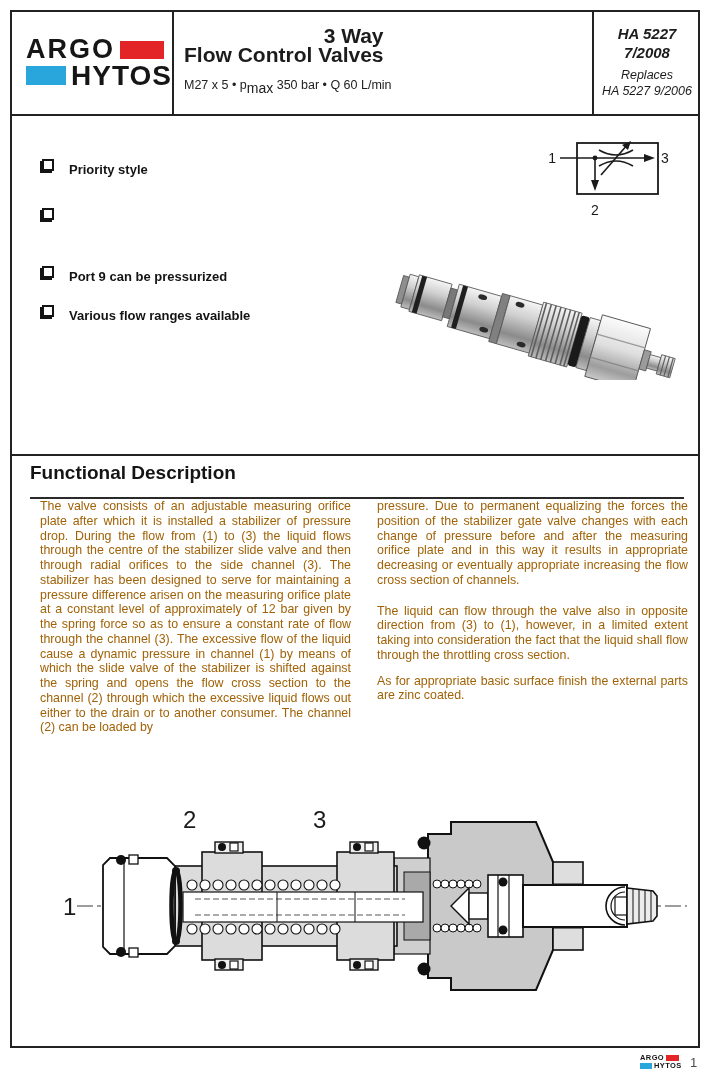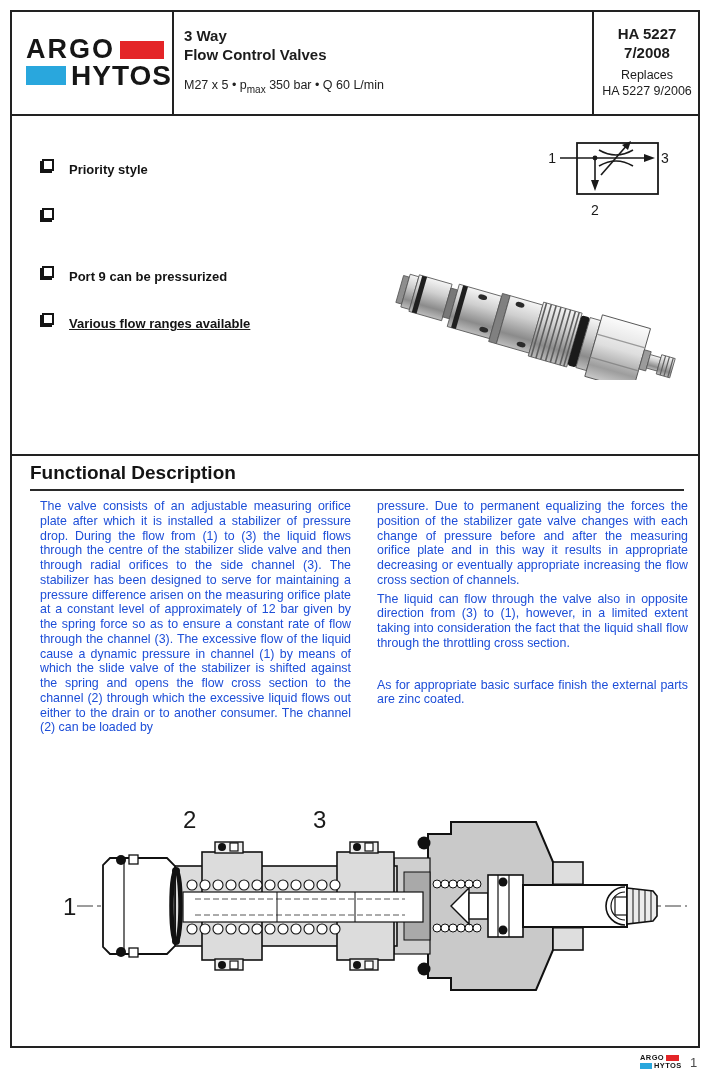--- a/index.html
+++ b/index.html
@@ -14,48 +14,48 @@
   .header-vdiv1 { position:absolute; left:172px; top:10px; width:2px; height:106px; background:#222; }
   .header-vdiv2 { position:absolute; left:592px; top:10px; width:2px; height:106px; background:#222; }
 
   .logo { position:absolute; left:26px; top:38px; }
   .logo-row { display:flex; align-items:center; gap:5px; height:23px; margin-bottom:3px; }
   .logo-word { font-weight:700; font-size:27px; line-height:1; color:#161616; letter-spacing:2px; }
   .logo-word2 { font-weight:700; font-size:28px; line-height:1; color:#161616; letter-spacing:1px; }
   .logo-block-red { width:44px; height:18px; }
   .logo-block-cyan { width:40px; height:19px; }
 
-  .hdr-title { position:absolute; left:184px; top:26px; font-weight:700; font-size:15px; line-height:19px; }
+  .hdr-title { position:absolute; left:184px; top:26px; font-weight:700; font-size:21px; line-height:19px;text-align:right; }
   .hdr-specs { position:absolute; left:184px; top:78px; font-size:12.5px; color:#222; }
-  .hdr-specs sub { font-size:10px; }
+  .hdr-specs sub { font-size:14px; }
   .hdr-model { position:absolute; left:340px; top:30px; width:244px; text-align:right; font-weight:700; font-size:27px; letter-spacing:0.5px; }
 
-  .hdr-doc { position:absolute; left:594px; top:24px; width:106px; text-align:center; }
+  .hdr-doc { position:absolute; left:594px; top:24px; width:106px; text-align:center;font-style:italic; }
   .hdr-doc-num { font-weight:700; font-size:15px; line-height:19px; }
   .hdr-doc-replaces { margin-top:5px; font-size:12.5px; line-height:16px; }
 
   
   .features { position:absolute; left:42px; top:158px; width:320px; }
   .feature { display:flex; gap:15px; align-items:flex-start; }
   .feature + .feature { margin-top:24px; }
   .checkbox { flex:0 0 auto; width:12px; height:12px; border:2.4px solid #141414; background:#fff; margin-top:1px; box-shadow:-2px 2px 0 0 #141414; }
   .feature-text { font-weight:700; font-size:13px; line-height:23px; color:#141414; }
   .feature.gap2 { margin-top:26px; }
   .feature.gap3 { margin-top:45px; }
-  .feature.gap4 { margin-top:24px;text-decoration:underline; }
+  .feature.gap4 { margin-top:16px; }
 
   
   .section-rule { position:absolute; left:10px; top:454px; width:690px; height:2px; background:#222; }
-  .section-heading { position:absolute; left:30px; top:462px; width:654px; font-weight:700; font-size:19px; color:#141414; padding-bottom:5px; border-bottom:2px solid #2a2a2a; }
+  .section-heading { position:absolute; left:30px; top:462px; width:654px; font-weight:700; font-size:19px; color:#141414; padding-bottom:13px; border-bottom:2px solid #2a2a2a; }
 
   
   .desc { position:absolute; left:40px; top:499px; width:648px; display:flex; gap:26px; }
-  .desc .col { width:311px; font-size:12.4px; line-height:14.75px; text-align:justify; color:#1d4ed8; }
-  .desc .col p + p { margin-top:4px; }
-  .desc .col .para-space { margin-top:27px; }
+  .desc .col { width:311px; font-size:12.4px; line-height:14.75px; text-align:justify; color:#a16207; }
+  .desc .col p + p { margin-top:16px; }
+  .desc .col .para-space { margin-top:11px; }
 
   
   .symbol-svg { position:absolute; left:540px; top:133px; }
   .photo-svg { position:absolute; left:392px; top:240px; }
   .drawing-svg { position:absolute; left:55px; top:788px; }
 
   
   .footer { position:absolute; left:0; top:1051px; width:709px; height:28px; }
   .mini-logo { position:absolute; left:640px; top:3px; }
   .mini-row { display:flex; align-items:center; gap:2px; height:7px; margin-bottom:1px; }

